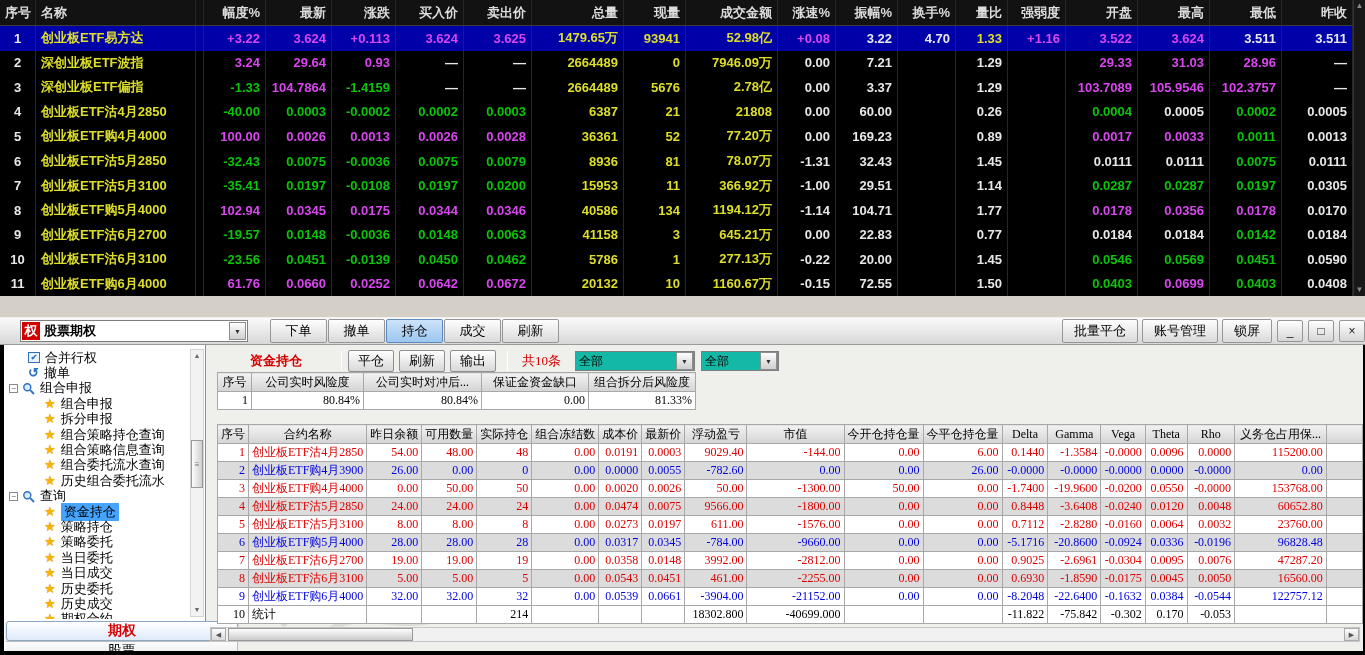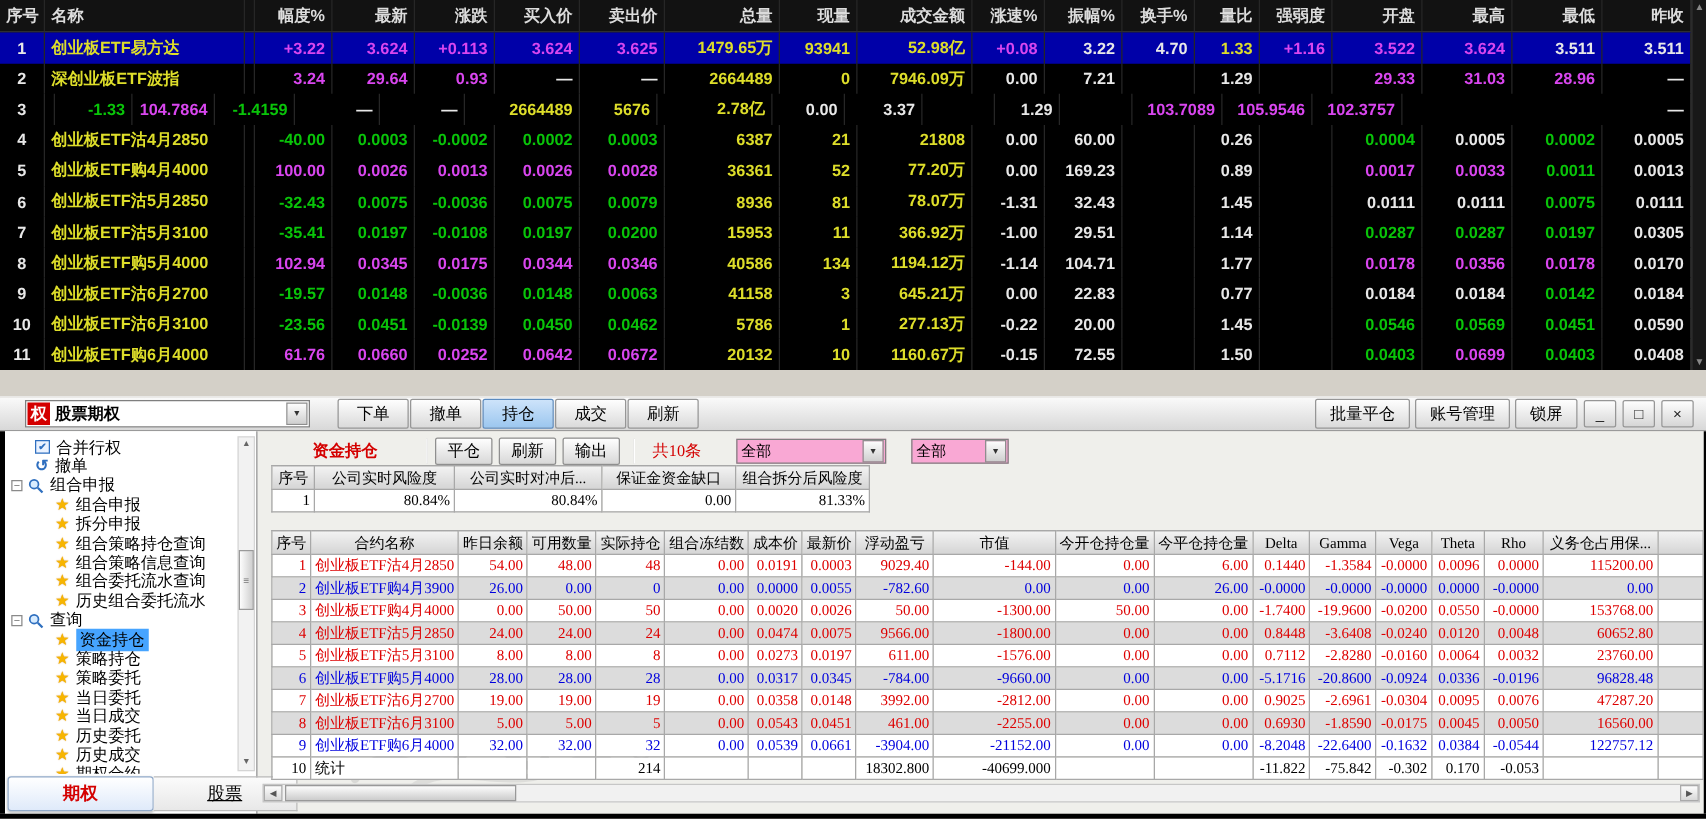--- a/index.html
+++ b/index.html
@@ -35,21 +35,21 @@
 
 
 #toolbar{position:absolute;left:0;top:317px;width:1365px;height:28px;background:linear-gradient(#fafafa,#d8d8d8);border-top:1px solid #f0f0f0;border-bottom:1px solid #9a9a9a;display:flex;align-items:center;}
 #combo{margin-left:20px;width:228px;height:22px;background:#fff;border:1px solid #7f7f7f;display:flex;align-items:center;}
 #combo .badge{width:18px;height:18px;margin:1px;background:#d40000;color:#fff;font-size:13px;font-weight:bold;display:flex;align-items:center;justify-content:center;}
 #combo .cval{flex:1;font-size:13px;font-weight:bold;color:#000;padding-left:3px;font-family:"Liberation Serif",serif;}
 .ddbtn{width:17px;height:18px;margin-right:1px;background:linear-gradient(#fdfdfd,#cfcfcf);border:1px solid #8e8e8e;display:flex;align-items:center;justify-content:center;font-size:7px;color:#333;}
 #trade-btns{display:flex;margin-left:22px;}
 .tbtn{min-width:57px;height:24px;margin-right:1px;background:linear-gradient(#fefefe,#dadada);border:1px solid #969696;border-radius:2px;font-size:13px;color:#000;display:flex;align-items:center;justify-content:center;font-family:"Liberation Serif",serif;}
 .tbtn.act{background:linear-gradient(#cde3fa,#9cc7ef);border-color:#5b8bc0;}
-#toolbar-right{margin-left:auto;display:flex;align-items:center;padding-right:10px;}
+#toolbar-right{margin-left:auto;display:flex;align-items:center;padding-right:0;}
 .rbtn{height:24px;padding:0 11px;margin-left:4px;background:linear-gradient(#fefefe,#dadada);border:1px solid #969696;border-radius:2px;font-size:13px;color:#000;display:flex;align-items:center;font-family:"Liberation Serif",serif;}
 .wbtn{width:26px;height:22px;margin-left:5px;background:linear-gradient(#fefefe,#d6d6d6);border:1px solid #969696;border-radius:2px;font-size:12px;color:#222;display:flex;align-items:center;justify-content:center;}
 
 
 #bottom{position:absolute;left:0;top:345px;width:1365px;height:306px;background:#efefeb;border-left:4px solid #000;border-right:2px solid #000;}
 #bottom-strip{position:absolute;left:0;bottom:0;width:1365px;height:4px;background:#000;}
 
 
 #sidebar{position:absolute;left:0;top:0;width:202px;height:306px;background:#fff;border-right:1px solid #8f8f8f;}
 #tree{position:absolute;left:0;top:5px;right:16px;bottom:32px;overflow:hidden;}
@@ -61,36 +61,36 @@
 .ticon{margin-right:5px;display:flex;align-items:center;flex:none;}
 .ico.star{color:#f7b500;font-size:13px;text-shadow:0 0 1px #c97d00;line-height:12px;}
 .ico.doc{display:inline-block;width:12px;height:11px;border:1px solid #2f6fbf;background:#eaf2ff;color:#2f6fbf;font-size:8px;line-height:9px;text-align:center;font-weight:bold;}
 .ico.undo{color:#2f6fbf;font-size:13px;font-weight:bold;line-height:12px;}
 .tlabel.lsel{background:#46a4ff;color:#000;padding:0 3px;}
 #tree-scroll{position:absolute;right:1px;top:4px;width:14px;bottom:34px;background:#f2f2f2;border:1px solid #d5d5d5;}
 #tree-scroll .sarrow{position:absolute;left:0;width:12px;height:12px;text-align:center;font-size:7px;color:#666;line-height:12px;}
 #tree-scroll .up{top:0;}
 #tree-scroll .down{bottom:0;}
 #tree-thumb{position:absolute;left:0;top:90px;width:12px;height:48px;background:linear-gradient(90deg,#fdfdfd,#cfcfcf);border:1px solid #9a9a9a;color:#777;font-size:8px;display:flex;align-items:center;justify-content:center;}
-#side-tabs{position:absolute;left:2px;bottom:2px;width:232px;height:28px;display:flex;}
+#side-tabs{position:absolute;left:2px;bottom:2px;width:232px;height:28px;display:flex;flex-direction:column;}
 .stab{flex:1;height:28px;display:flex;align-items:center;justify-content:center;font-size:14px;font-family:"Liberation Serif",serif;}
 .stab.sel{background:linear-gradient(#ffffff,#dfeafa);border:1px solid #8fa8c8;border-radius:3px;color:#d40000;font-weight:bold;box-shadow:0 1px 2px rgba(0,0,0,.25);}
 .stab.plain{background:linear-gradient(#fbfbfb,#e8e8e8);border:1px solid #bbb;border-left:none;color:#000;text-decoration:underline;}
 
 
 #watermark{position:absolute;left:262px;top:228px;width:260px;height:78px;opacity:.3;pointer-events:none;}
 
 
 #panel{position:absolute;left:203px;top:0;right:0;bottom:0;}
 #ctrl-bar{position:absolute;left:10px;top:4px;right:10px;height:24px;display:flex;align-items:center;}
 #panel-title{width:118px;text-align:center;color:#d40000;font-size:13px;font-weight:bold;font-family:"Liberation Serif",serif;}
 .sep{width:1px;height:20px;background:#bdbdbd;border-right:1px solid #fff;margin:0 6px;}
 .pbtn{width:46px;height:22px;background:linear-gradient(#fefefe,#d8d8d8);border:1px solid #8f8f8f;border-radius:2px;font-size:13px;font-family:"Liberation Serif",serif;display:flex;align-items:center;justify-content:center;margin-right:5px;}
 #rec-count{color:#d40000;font-size:13px;font-family:"Liberation Serif",serif;margin:0 8px;}
-.dd{height:20px;background:#f9a8d4;border:1px solid #7f7f7f;display:flex;align-items:center;margin-left:20px;}
+.dd{height:20px;background:#14b8a6;border:1px solid #7f7f7f;display:flex;align-items:center;margin-left:6px;}
 .dd .dval{flex:1;font-size:12px;padding-left:3px;font-family:"Liberation Serif",serif;}
 #dd1{width:120px;}#dd2{width:78px;}
 table{border-collapse:collapse;table-layout:fixed;}
 td,th{border:1px solid #a8a8a8;font-size:12px;font-family:"Liberation Serif",serif;white-space:nowrap;overflow:hidden;padding:0 3px;}
 th{background:linear-gradient(#f2f2f2,#d4d4d4);font-weight:normal;text-align:center;height:19px;color:#000;}
 td{text-align:right;height:18px;color:#000;background:#fff;}
 #risk-table{position:absolute;left:10px;top:27px;}
 #main-table{position:absolute;left:10px;top:79px;}
 #main-table td{height:17px;}
 tr.alt td{background:#dcdcdc;}
@@ -173,20 +173,21 @@
             <div class="qc qc13 c-w"></div>
             <div class="qc qc14 c-w">1.29</div>
             <div class="qc qc15 c-w"></div>
             <div class="qc qc16 c-r">29.33</div>
             <div class="qc qc17 c-r">31.03</div>
             <div class="qc qc18 c-r">28.96</div>
             <div class="qc qc19 c-w">—</div>
           </div>
           <div class="qr">
             <div class="qc qc0 c-w">3</div>
+            <div class="qc qc1 c-y">深创业板ETF偏指</div>
             <div class="qc qc2 c-w"></div>
             <div class="qc qc3 c-g">-1.33</div>
             <div class="qc qc4 c-r">104.7864</div>
             <div class="qc qc5 c-g">-1.4159</div>
             <div class="qc qc6 c-w">—</div>
             <div class="qc qc7 c-w">—</div>
             <div class="qc qc8 c-y">2664489</div>
             <div class="qc qc9 c-y">5676</div>
             <div class="qc qc10 c-y">2.78亿</div>
             <div class="qc qc11 c-w">0.00</div>

